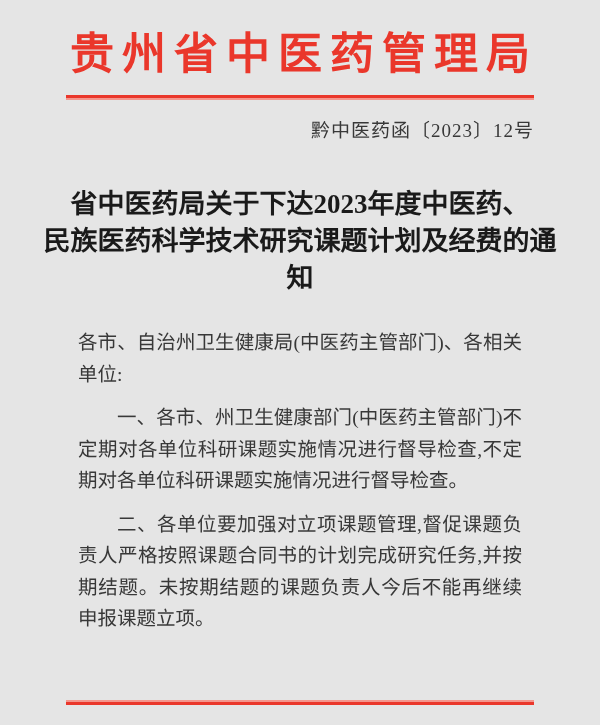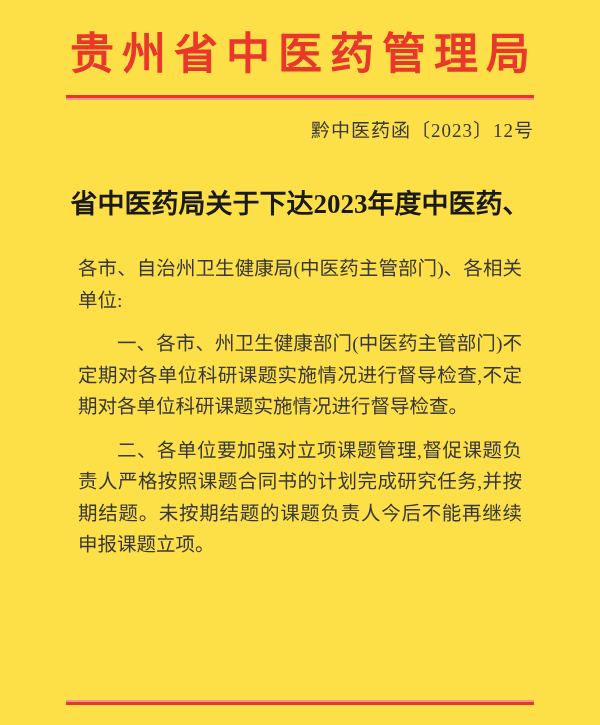--- a/index.html
+++ b/index.html
@@ -8,21 +8,21 @@
     --ink: #383838;
     --ink-dark: #1a1a1a;
   }
   * { margin: 0; padding: 0; box-sizing: border-box; }
   html, body { background: #ffffff; }
   .page {
     position: relative;
     width: 600px;
     height: 725px;
     margin: 0 auto;
-    background: #fde047;
+    background: #e5e5e5;
     overflow: hidden;
     font-family: "Liberation Serif", "DejaVu Serif", serif;
   }
   .org-name {
     padding-top: 30px;
     padding-left: 8px; 
     text-align: center;
     font-size: 44px;
     line-height: 50px;
     letter-spacing: 8px;
@@ -78,20 +78,21 @@
 <div class="page">
 
   <div class="org-name">贵州省中医药管理局</div>
 
   <div class="rule rule-header"></div>
 
   <div class="doc-number">黔中医药函〔2023〕12号</div>
 
   <div class="title">
     <div>省中医药局关于下达2023年度中医药、</div>
+    <div>民族医药科学技术研究课题计划及经费的通知</div>
   </div>
 
   <div class="body-text">
     <p class="salutation">各市、自治州卫生健康局(中医药主管部门)、各相关单位:</p>
     <p class="para">一、各市、州卫生健康部门(中医药主管部门)不定期对各单位科研课题实施情况进行督导检查,不定期对各单位科研课题实施情况进行督导检查。</p>
     <p class="para">二、各单位要加强对立项课题管理,督促课题负责人严格按照课题合同书的计划完成研究任务,并按期结题。未按期结题的课题负责人今后不能再继续申报课题立项。</p>
 
   </div>
 
   <div class="rule rule-footer"></div>

